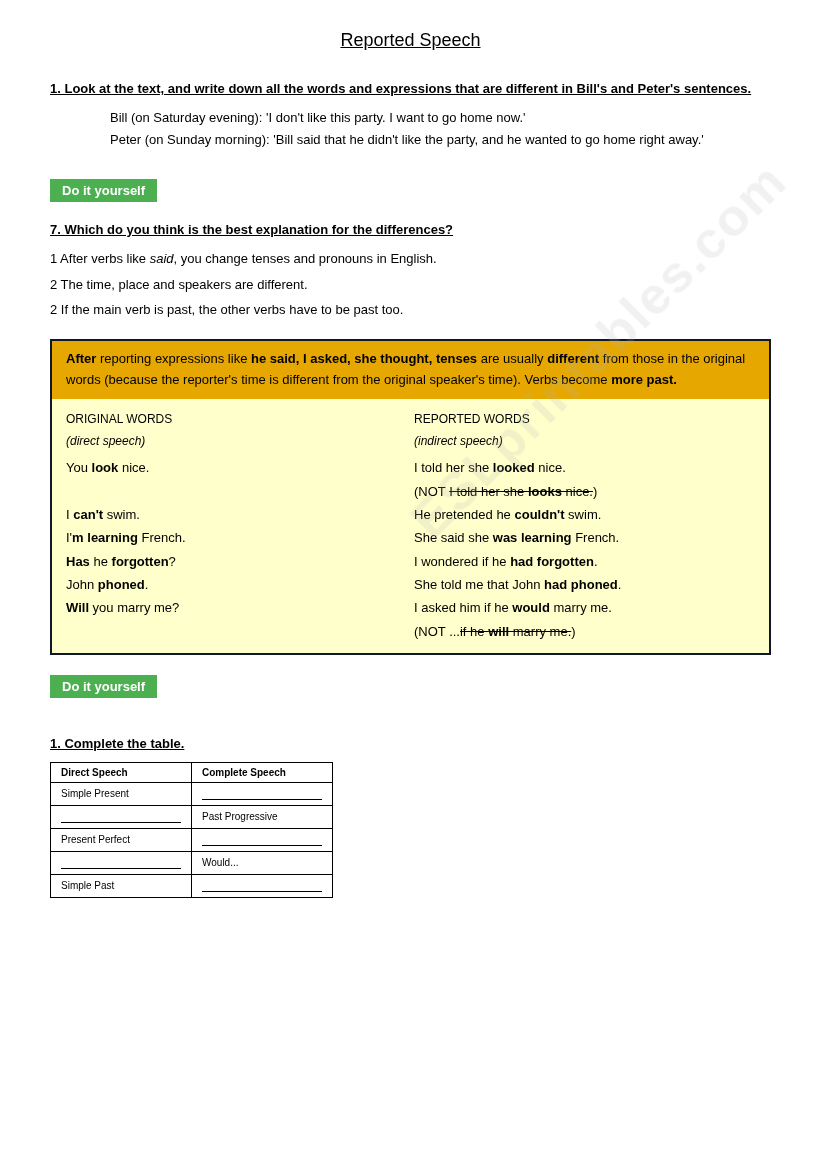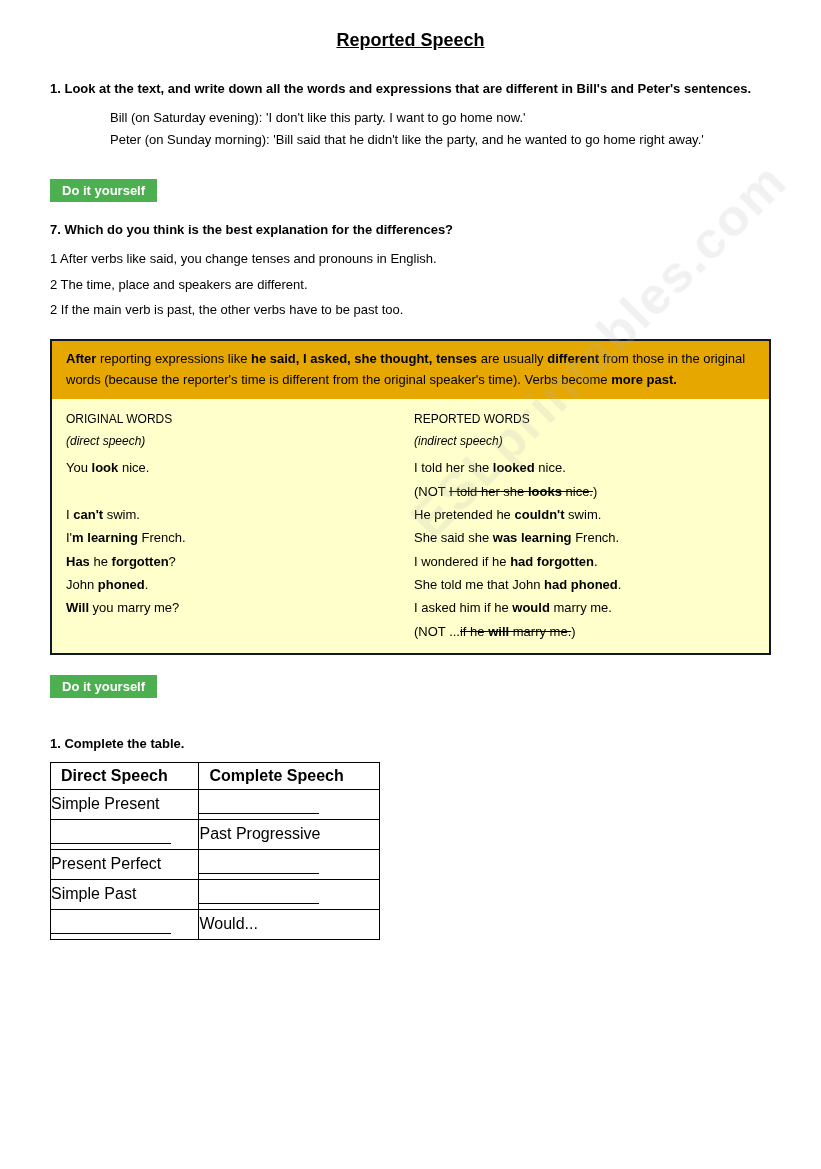--- a/index.html
+++ b/index.html
@@ -8,32 +8,33 @@
       font-family: Arial, sans-serif;
       font-size: 13px;
       color: #000;
       width: 821px;
       min-height: 1169px;
       padding: 30px 50px 40px 50px;
     }
     .title {
       text-align: center;
       font-size: 18px;
-      font-weight: bold;
+      font-weight: normal;
       text-decoration: underline;
       margin-bottom: 28px;
     }
     .section {
       margin-bottom: 18px;
     }
     .question-heading {
       font-weight: bold;
       font-size: 13px;
       margin-bottom: 8px;
       line-height: 1.5;
+      text-decoration: underline;
     }
     .quote-block {
       margin-left: 60px;
       margin-bottom: 8px;
       line-height: 1.7;
       font-size: 13px;
     }
     .do-it-yourself {
       display: inline-block;
       background: #4CAF50;
@@ -77,34 +78,34 @@
     .col-header {
       font-size: 12px;
       font-weight: normal;
       margin-bottom: 4px;
     }
     b { font-weight: bold; }
     .strikethrough { text-decoration: line-through; }
     .table-section { margin-top: 18px; }
     .complete-table {
       border-collapse: collapse;
-      width: 330px;
-      font-size: 16px;
+      width: 275px;
+      font-size: 10px;
       margin-top: 8px;
     }
     .complete-table th {
       border: 1px solid #000;
       background: #fff;
       font-weight: bold;
       padding: 4px 10px;
       text-align: left;
     }
     .complete-table td {
       border: 1px solid #000;
-      padding: 5px 0;
+      padding: 5px 10px;
       min-height: 28px;
     }
     .blank {
       display: inline-block;
       width: 120px;
       border-bottom: 1px solid #000;
     }
     
     .watermark {
       position: fixed;
@@ -139,21 +140,21 @@
 </div>
 
 
 <div class="do-it-yourself">Do it yourself</div>
 
 
 <div class="section">
   <div class="question-heading">7. Which do you think is the best explanation for the differences?</div>
   <div class="options-list">
     <div>
-      1 After verbs like <span style="">said</span>, you change tenses and pronouns in English.
+      1 After verbs like <span style="font-style:italic;">said</span>, you change tenses and pronouns in English.
     </div>
     <div>2 The time, place and speakers are different.</div>
     <div>2 If the main verb is past, the other verbs have to be past too.</div>
   </div>
 </div>
 
 
 <div class="info-box">
   <div class="info-box-header">
     <span class="bold">After</span> reporting expressions like <span class="bold">he said, I asked, she thought, tenses</span> are usually <span class="bold">different</span> from those in the original words (because the reporter's time is different from the original speaker's time). Verbs become <span class="bold">more past.</span>
@@ -209,24 +210,24 @@
       </tr>
       <tr>
         <td><span class="blank">&nbsp;</span></td>
         <td>Past Progressive</td>
       </tr>
       <tr>
         <td>Present Perfect</td>
         <td><span class="blank">&nbsp;</span></td>
       </tr>
       <tr>
+        <td><span class="blank">&nbsp;</span></td>
+        <td>Would...</td>
+      </tr>
+      <tr>
         <td>Simple Past</td>
         <td><span class="blank">&nbsp;</span></td>
-      </tr>
-      <tr>
-        <td><span class="blank">&nbsp;</span></td>
-        <td>Would...</td>
       </tr>
     </tbody>
   </table>
 </div>
 
 
 
 </body></html>

